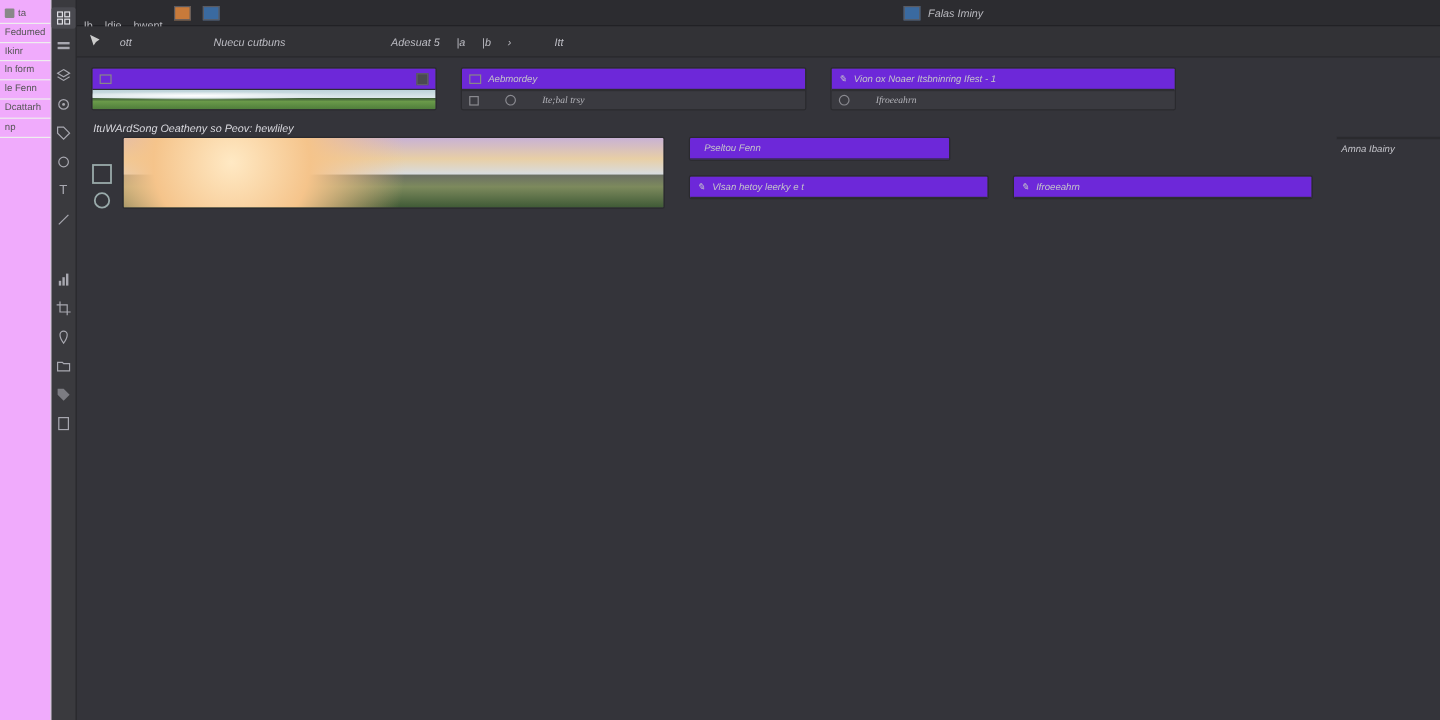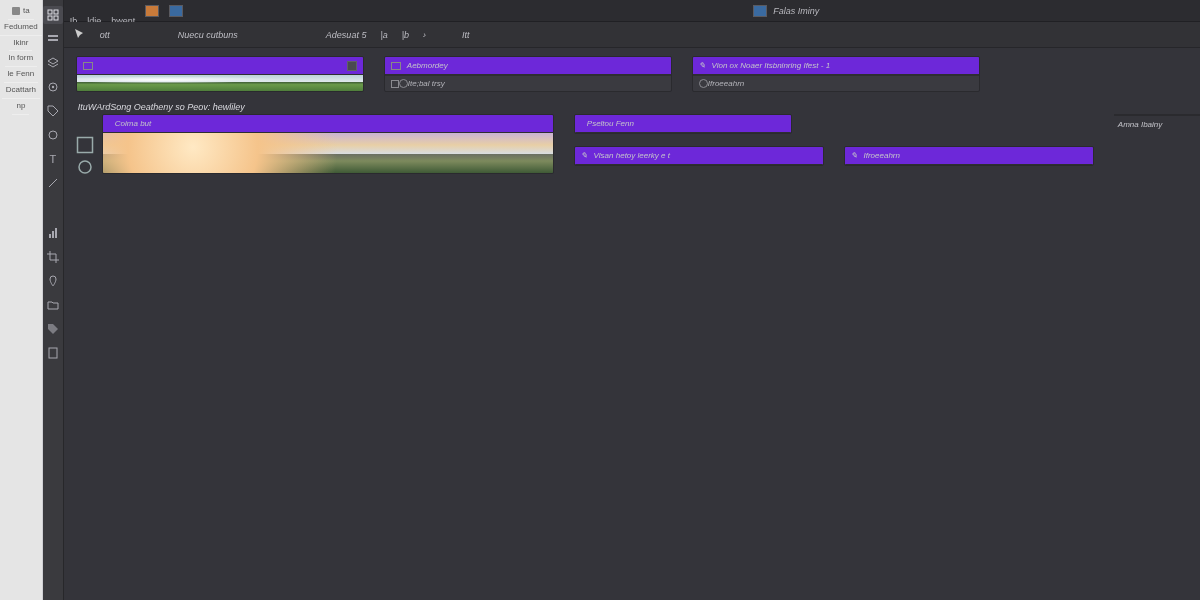--- a/index.html
+++ b/index.html
@@ -5,25 +5,24 @@
   * { box-sizing: border-box; margin: 0; padding: 0; }
   body {
     width: 1200px; height: 600px; overflow: hidden;
     background: #2e2e32; color: #c8c8c8;
     font-family: "Segoe UI", Arial, sans-serif; font-size: 10px;
     display: flex;
   }
   
   .nav-strip {
     width: 52px; height: 100%;
-    background: #e5e5e5; color: #555;
+    background: #f0abfc; color: #555;
     border-right: 1px solid #d0d0d4;
     display: flex; flex-direction: column;
     padding-top: 4px;
-    align-items: center;
   }
   .nav-strip .cell {
     font-size: 8px; padding: 3px 4px; line-height: 1.1;
     border-bottom: 1px solid #eee;
     display: flex; align-items: center; gap: 3px;
     cursor: pointer;
   }
   .nav-strip .cell .glyph {
     width: 8px; height: 8px; display: inline-block;
     background: #888; border-radius: 1px;
@@ -85,23 +84,23 @@
   }
   .panel-head .hico {
     width: 10px; height: 8px; border: 1px solid #888; display: inline-block;
   }
   .panel-head .right { margin-left: auto; display: flex; gap: 4px; }
   .panel-head .sq {
     width: 10px; height: 10px; background: #4a4a50;
     border: 1px solid #606068; cursor: pointer;
   }
   .panel-foot {
-    height: 16px; display: flex; align-items: center; gap: 0;
+    height: 16px; display: flex; align-items: center; gap: 22px;
     padding: 0 6px; font-size: 8px; color: #b4b4ba;
-    border-top: 1px solid #2e2e32; font-style: italic;
+    border-top: 1px solid #2e2e32; font-style: italic; font-family: Liberation Serif, serif;
   }
   .panel-foot .fico {
     width: 9px; height: 9px; border: 1px solid #8a8a90; border-radius: 50%;
   }
   .panel-foot .fsq {
     width: 8px; height: 8px; border: 1px solid #8a8a90;
   }
   
   .thumb { width: 100%; flex: 1; }
   .thumb.meadow {
@@ -333,24 +332,20 @@
       <div style="display:flex;gap:4px">
         <div style="width:22px;display:flex;flex-direction:column;gap:6px;padding-top:22px">
           <span class="tool" style="width:18px;height:16px;color:#9aa"><svg viewBox="0 0 12 12">
                 <rect x="1" y="1" width="10" height="10" fill="none" stroke="currentColor"></rect>
               </svg></span>
           <span class="tool" style="width:18px;height:16px;color:#9aa"><svg viewBox="0 0 12 12">
                 <circle cx="6" cy="6" r="4" fill="none" stroke="currentColor"></circle>
               </svg></span>
         </div>
         <div class="panel" style="width:452px">
-          <div class="panel-head">
-            <span class="fico" style="border-radius:50%"></span>
-            <span>Coima but</span>
-          </div>
           <div class="thumb sunset-mtn" style="height:296px"></div>
         </div>
       </div>
 
       <div style="display:flex;flex-direction:column;gap:12px">
         <div class="panel" style="width:218px">
           <div class="panel-head">
             <span class="fico"></span>
             <span>Pseltou Fenn</span>
           </div>

